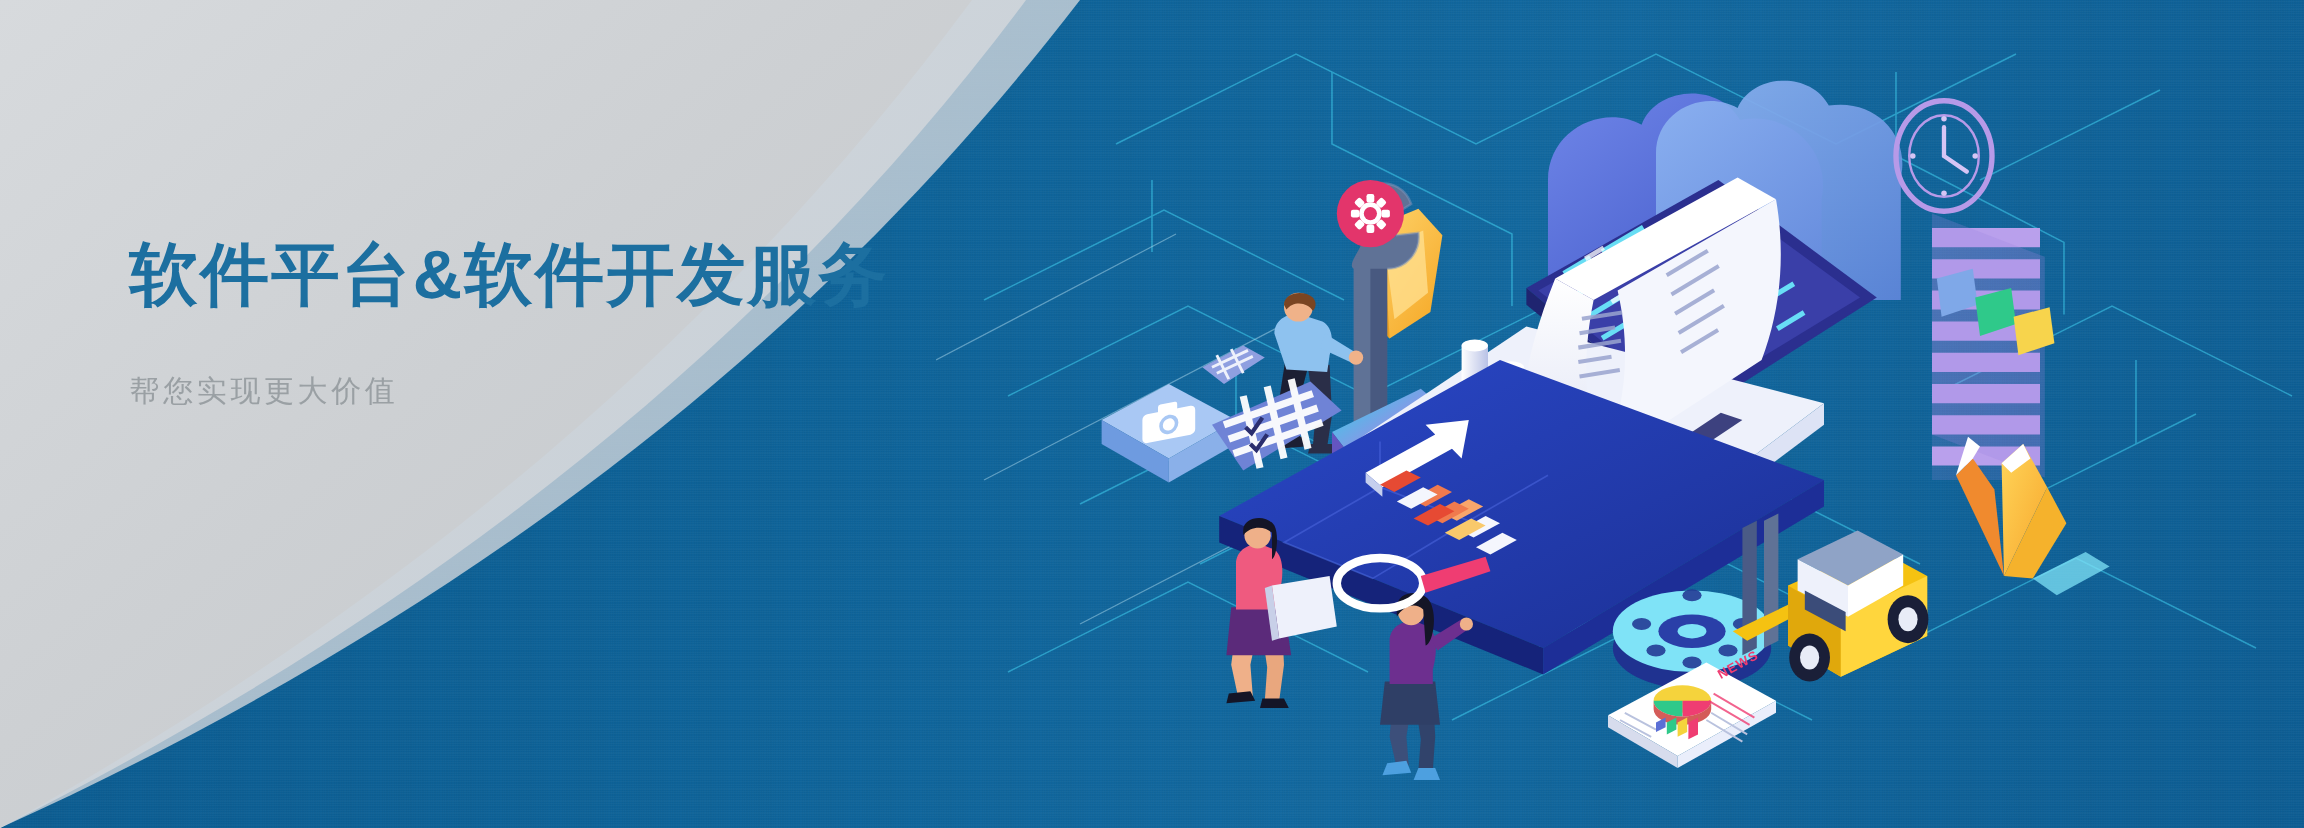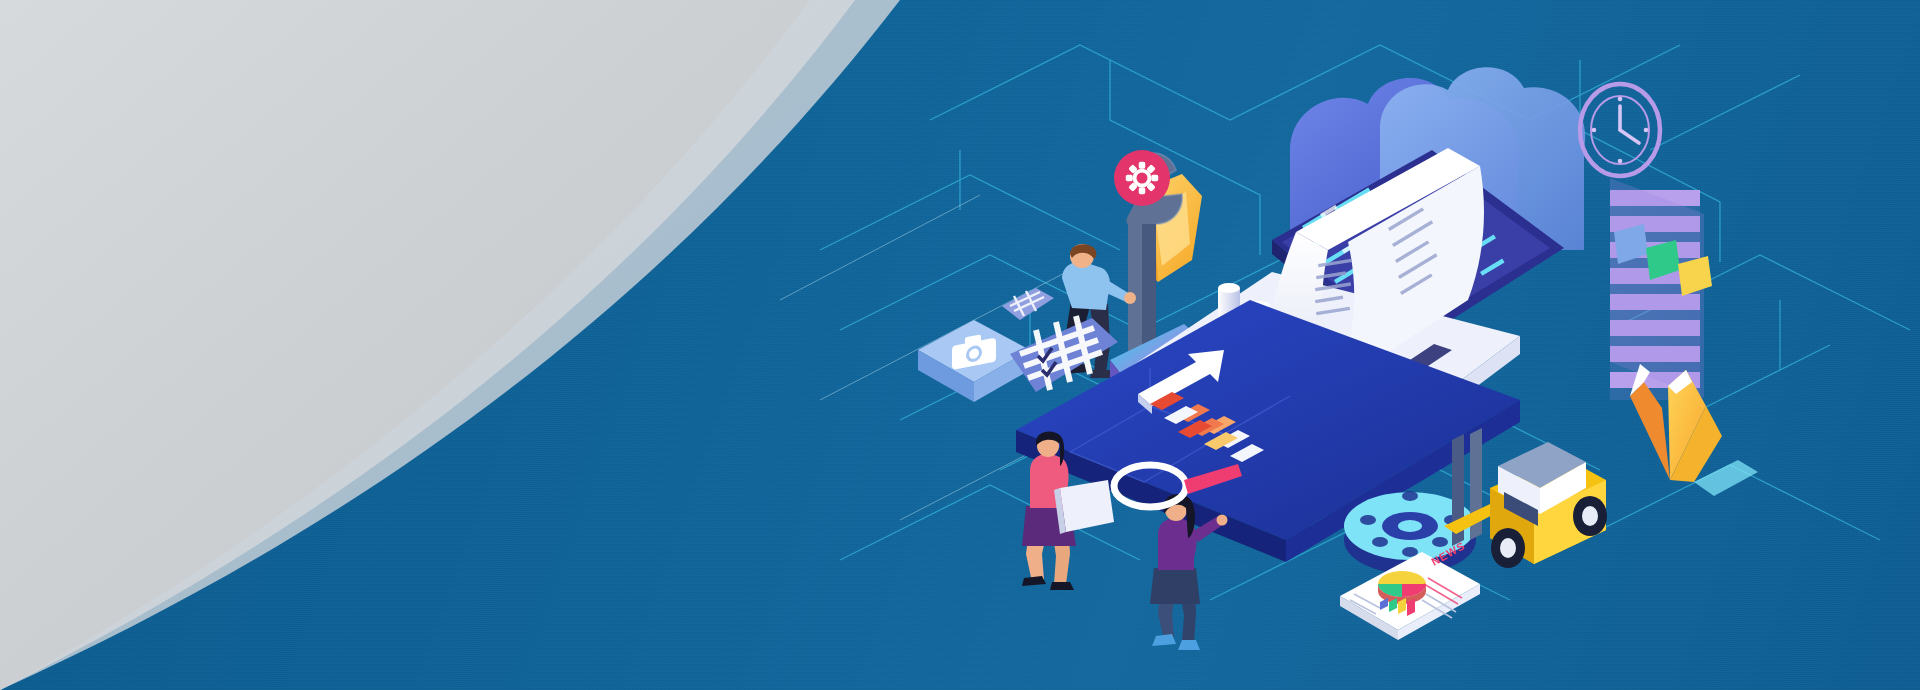--- a/index.html
+++ b/index.html
@@ -98,20 +98,24 @@
       </linearGradient>
     </defs>
 
     <path d="M0 0 L900 0 C700 260 420 500 0 690 Z" fill="url(#bandGrad2)" opacity=".85"></path>
 
     <path d="M0 0 L855 0 C665 255 395 492 0 690 Z" fill="url(#bandGrad)" opacity=".92"></path>
 
     <path d="M0 0 L810 0 C625 250 370 485 0 690 Z" fill="url(#greyGrad)"></path>
   </svg>
 
+  <div class="text-block">
+    <div class="headline">软件平台&amp;软件开发服务</div>
+    <div class="subline">帮您实现更大价值</div>
+  </div>
 
   <svg class="illo" viewBox="0 0 1100 690">
     <defs>
       <linearGradient id="cloudG" x1="0" y1="0" x2="1" y2="1">
         <stop offset="0%" stop-color="#6f86e8"></stop>
           <stop offset="100%" stop-color="#3c52c4"></stop>
       </linearGradient>
       <linearGradient id="cloudG2" x1="0" y1="0" x2="1" y2="1">
         <stop offset="0%" stop-color="#8fb6f2"></stop>
           <stop offset="100%" stop-color="#5f86da"></stop>

